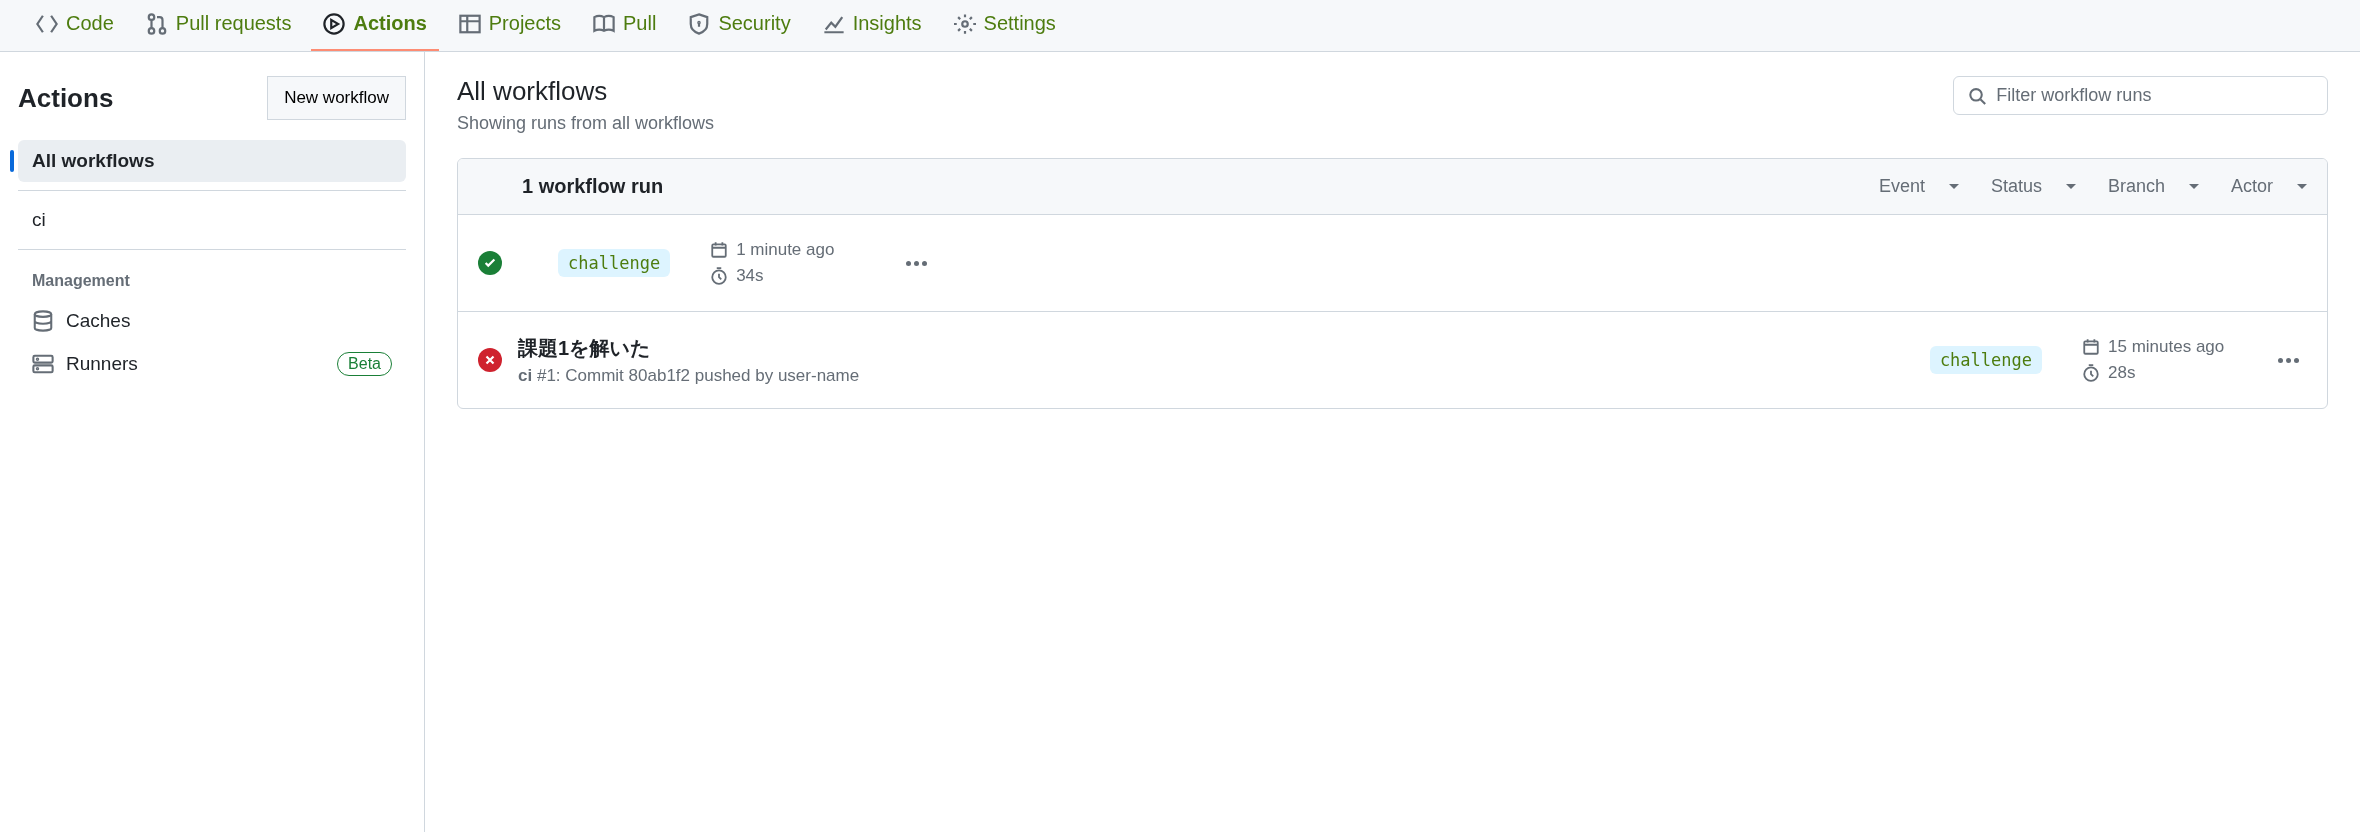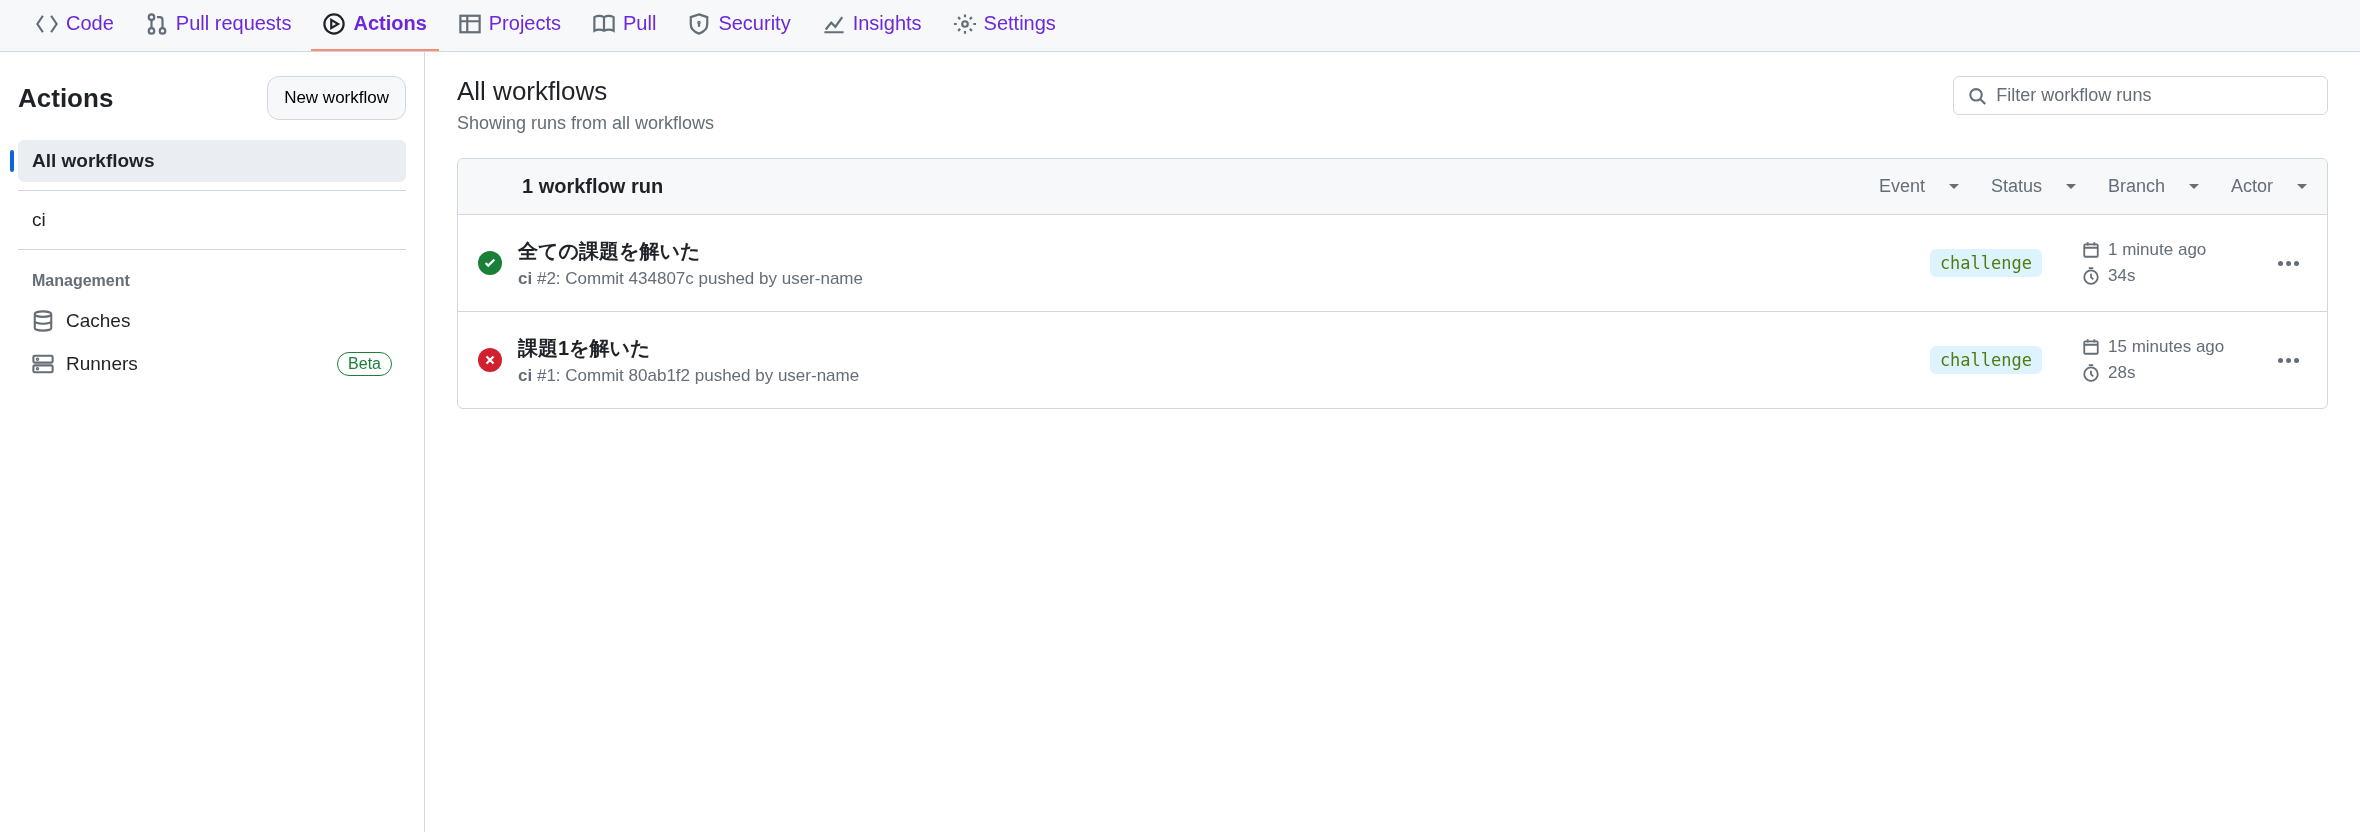--- a/index.html
+++ b/index.html
@@ -15,21 +15,21 @@
   padding: 0 24px;
   display: flex;
   gap: 8px;
 }
 .nav-tab {
   display: flex;
   align-items: center;
   gap: 8px;
   padding: 12px 12px 14px;
   font-size: 20px;
-  color: #6d28d9;
+  color: #4d7c0f;
   cursor: pointer;
   border-bottom: 2px solid transparent;
   position: relative;
   justify-content: flex-end;
 }
 .nav-tab.active {
   font-weight: 600;
   border-bottom-color: #fd8c73;
 }
 .nav-tab svg { width: 22px; height: 22px; fill: none; stroke: #656d76; stroke-width: 1.6; }
@@ -50,21 +50,21 @@
   align-items: center;
   margin-bottom: 20px;
 }
 .sidebar-title {
   font-size: 26px;
   font-weight: 600;
 }
 .new-workflow-btn {
   background: #f6f8fa;
   border: 1px solid #d0d7de;
-  border-radius: 12px;
+  border-radius: 0;
   padding: 11px 16px;
   font-size: 17px;
   font-weight: 500;
   cursor: pointer;
 }
 .sidebar-nav-item {
   display: flex;
   align-items: center;
   padding: 10px 14px;
   border-radius: 6px;
@@ -389,26 +389,20 @@
           </div>
         </div>
       </div>
 
       <div class="run-row">
         <div class="status-icon status-success">
           <svg viewBox="0 0 16 16">
               <path d="M3 8l3 3 7-7"></path>
             </svg>
         </div>
-        <div class="run-info">
-          <div class="run-title">全ての課題を解いた</div>
-          <div class="run-subtitle">
-            <b>ci</b> <span>#2</span><span>: Commit 434807c pushed by user-name</span>
-          </div>
-        </div>
         <span class="branch-label">challenge</span>
         <div class="run-meta">
           <div class="run-meta-row">
             <svg viewBox="0 0 16 16">
                 <rect x="2" y="3" width="12" height="11" rx="1"></rect>
                 <path d="M2 6h12M5 1v3M11 1v3"></path>
               </svg>
             <span>1 minute ago</span>
           </div>
           <div class="run-meta-row">

